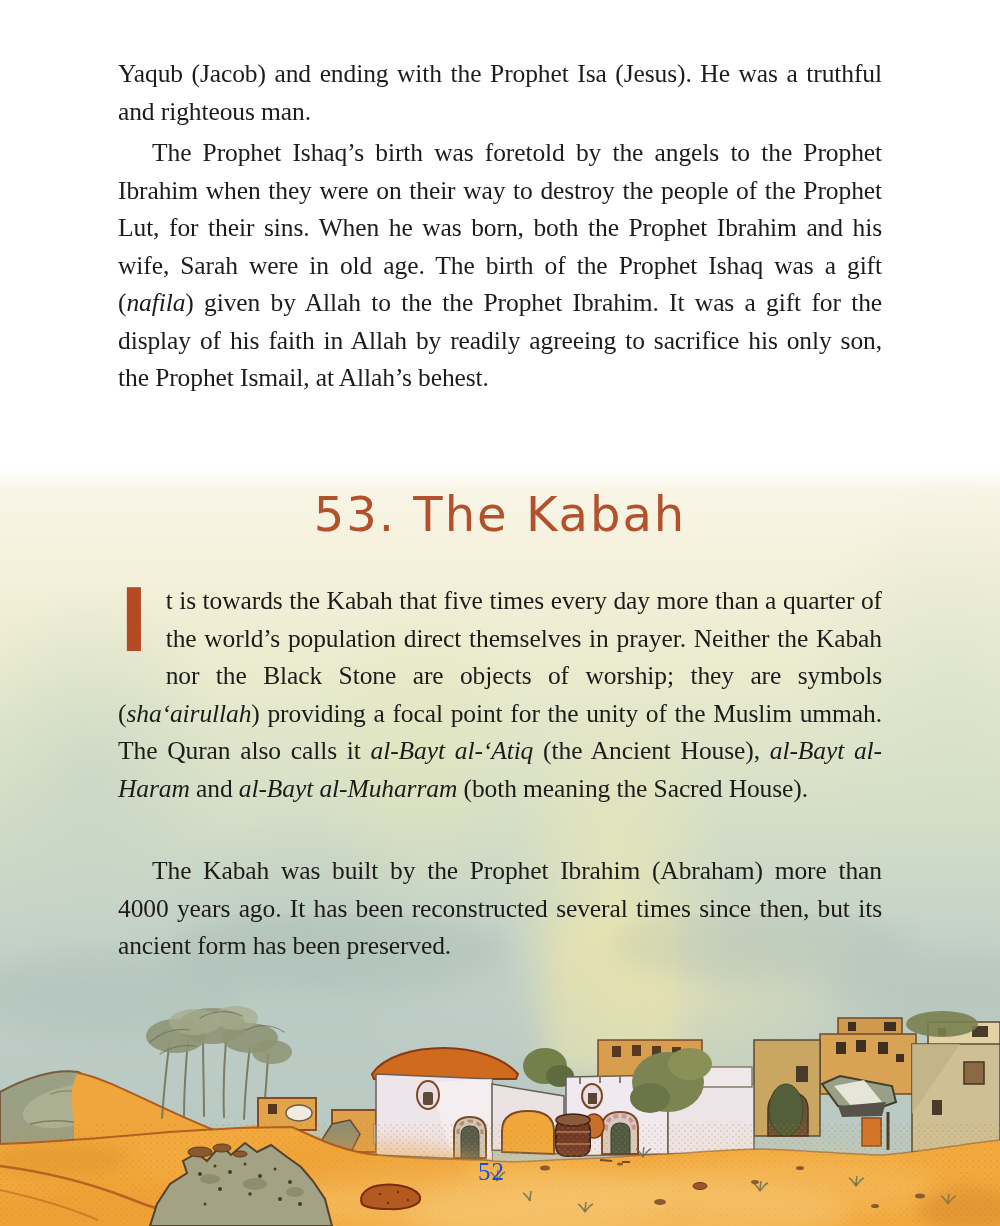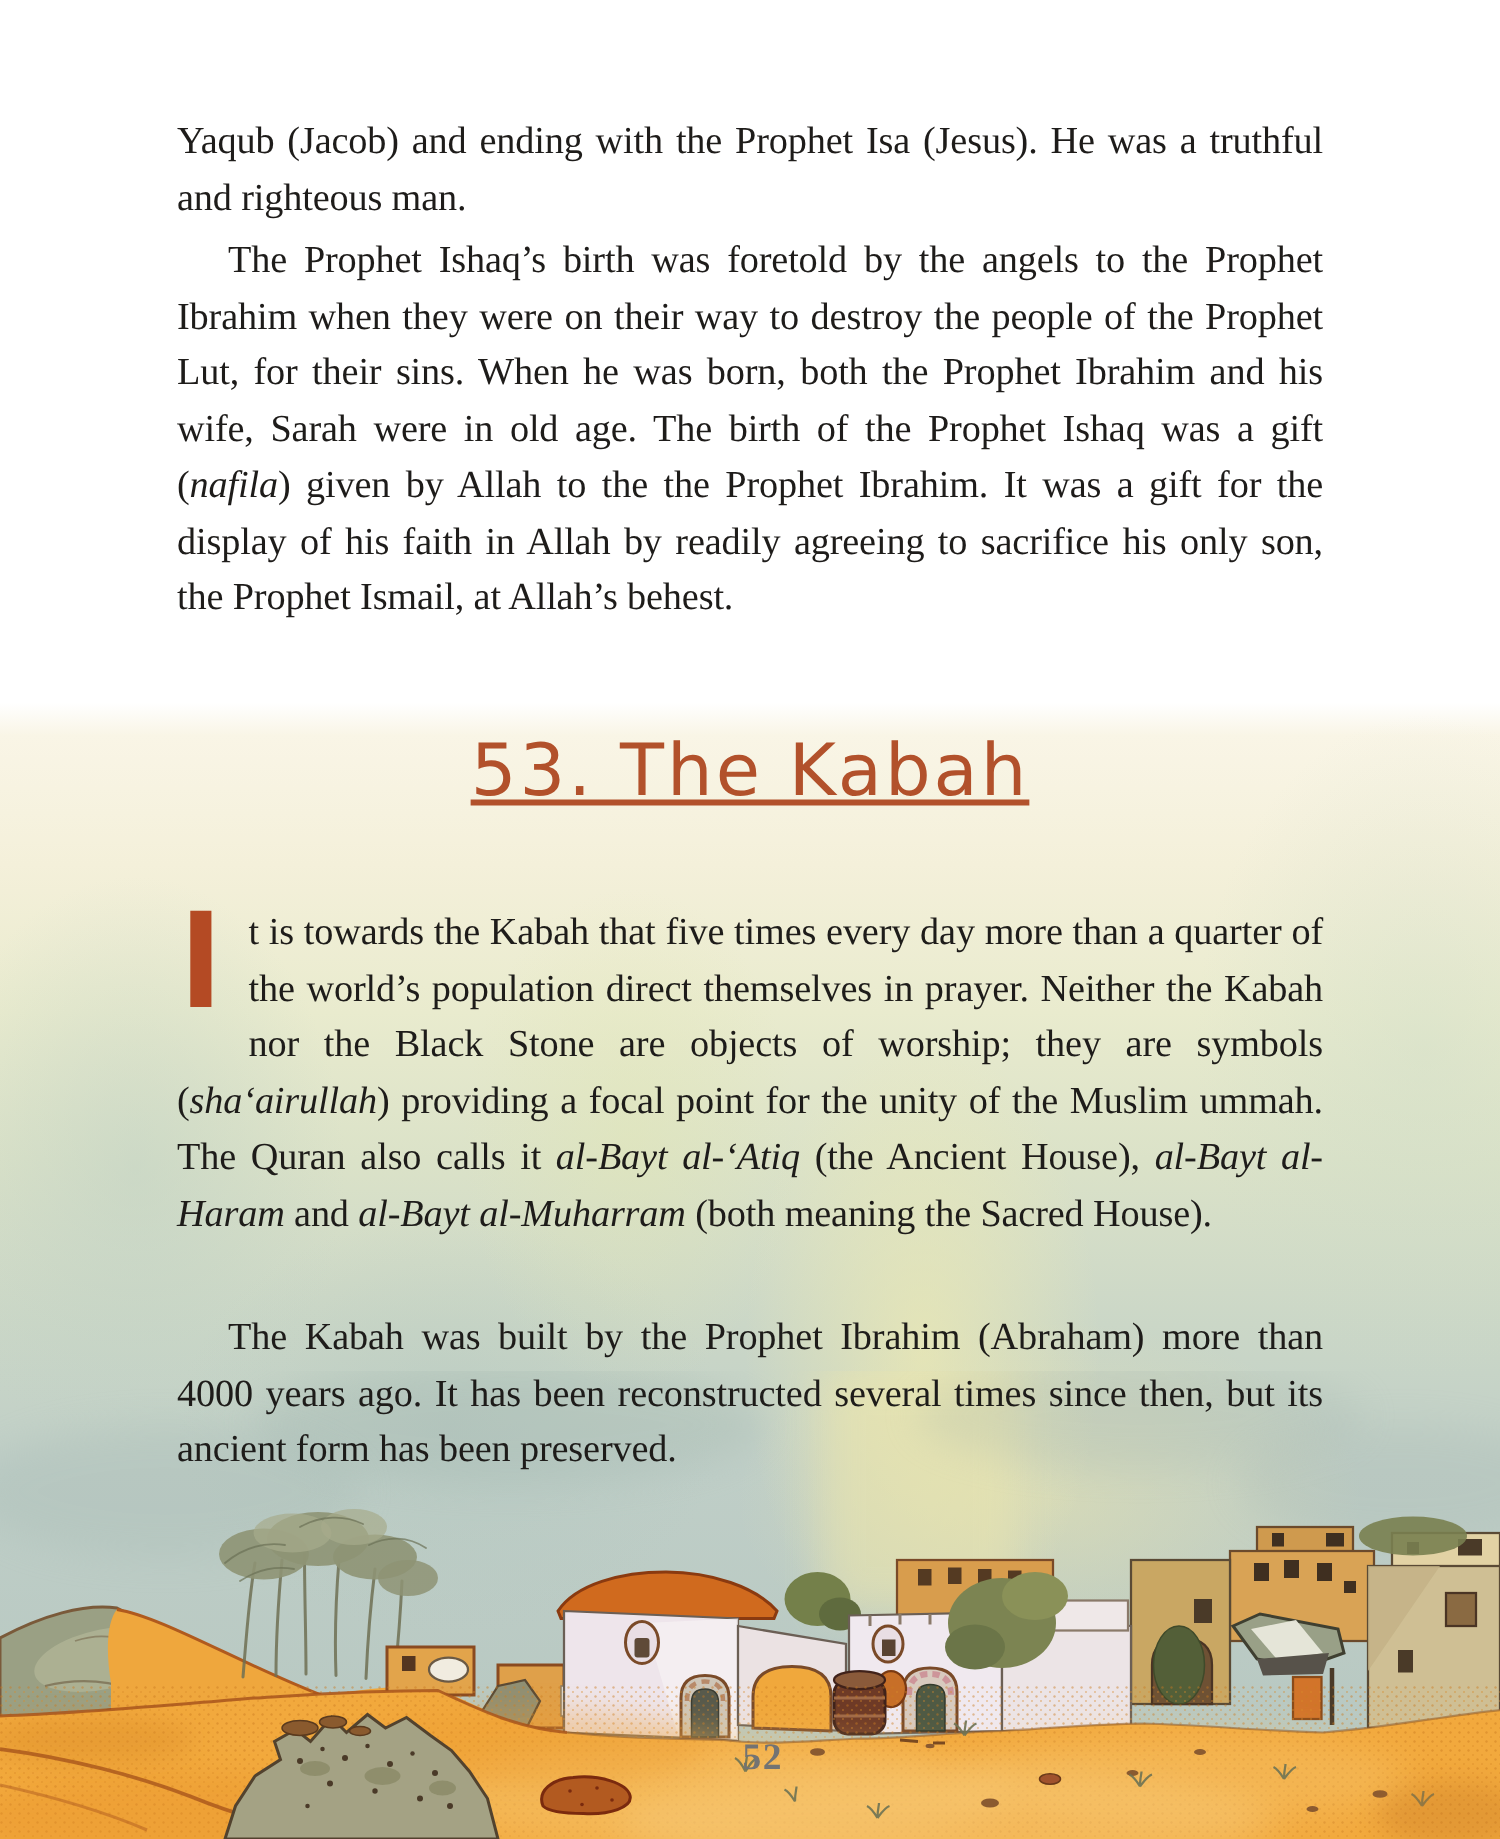--- a/index.html
+++ b/index.html
@@ -34,34 +34,34 @@
   }
   .indent{text-indent:34px;}
   .it{font-style:italic;}
   #p-cont{top:55px;}
   #p-ishaq{top:134px;}
   #p-kabah1{top:582px;}
   #p-kabah2{top:852px;}
   .chapter-title{
     position:absolute;top:486px;left:0;width:1000px;margin:0;
     text-align:center;font-family:"DejaVu Sans", sans-serif;font-weight:500;
-    font-size:48px;letter-spacing:2px;color:#b2512b;text-decoration:underline;
+    font-size:48px;letter-spacing:2px;color:#b2512b;
   }
   .dropcap{
     float:left;font-family:"DejaVu Sans", sans-serif;
     font-size:88px;line-height:72px;height:76px;
     color:#b44a24;margin:3px 13px 0 2px;font-weight:600;
     transform:scaleX(0.85);transform-origin:left;
   }
   .pagenum{
     position:absolute;left:478px;top:1158px;width:44px;
-    text-align:right;font-family:"Liberation Serif", serif;font-weight:bold;
-    font-size:25px;color:#737373;letter-spacing:1px;z-index:3;
-  }
-  .zt{position:absolute;margin-top:20px;}
+    text-align:left;font-family:"Liberation Serif", serif;font-weight:normal;
+    font-size:25px;color:#1d4ed8;letter-spacing:1px;z-index:3;
+  }
+  .zt{position:absolute;}
 </style>
 </head>
 <body>
 
 <div class="page">
   <div class="wash"></div>
 
   <svg class="scene" viewBox="0 0 1000 312" xmlns="http://www.w3.org/2000/svg">
     <defs>
       <filter id="b12" x="-50%" y="-50%" width="200%" height="200%">

